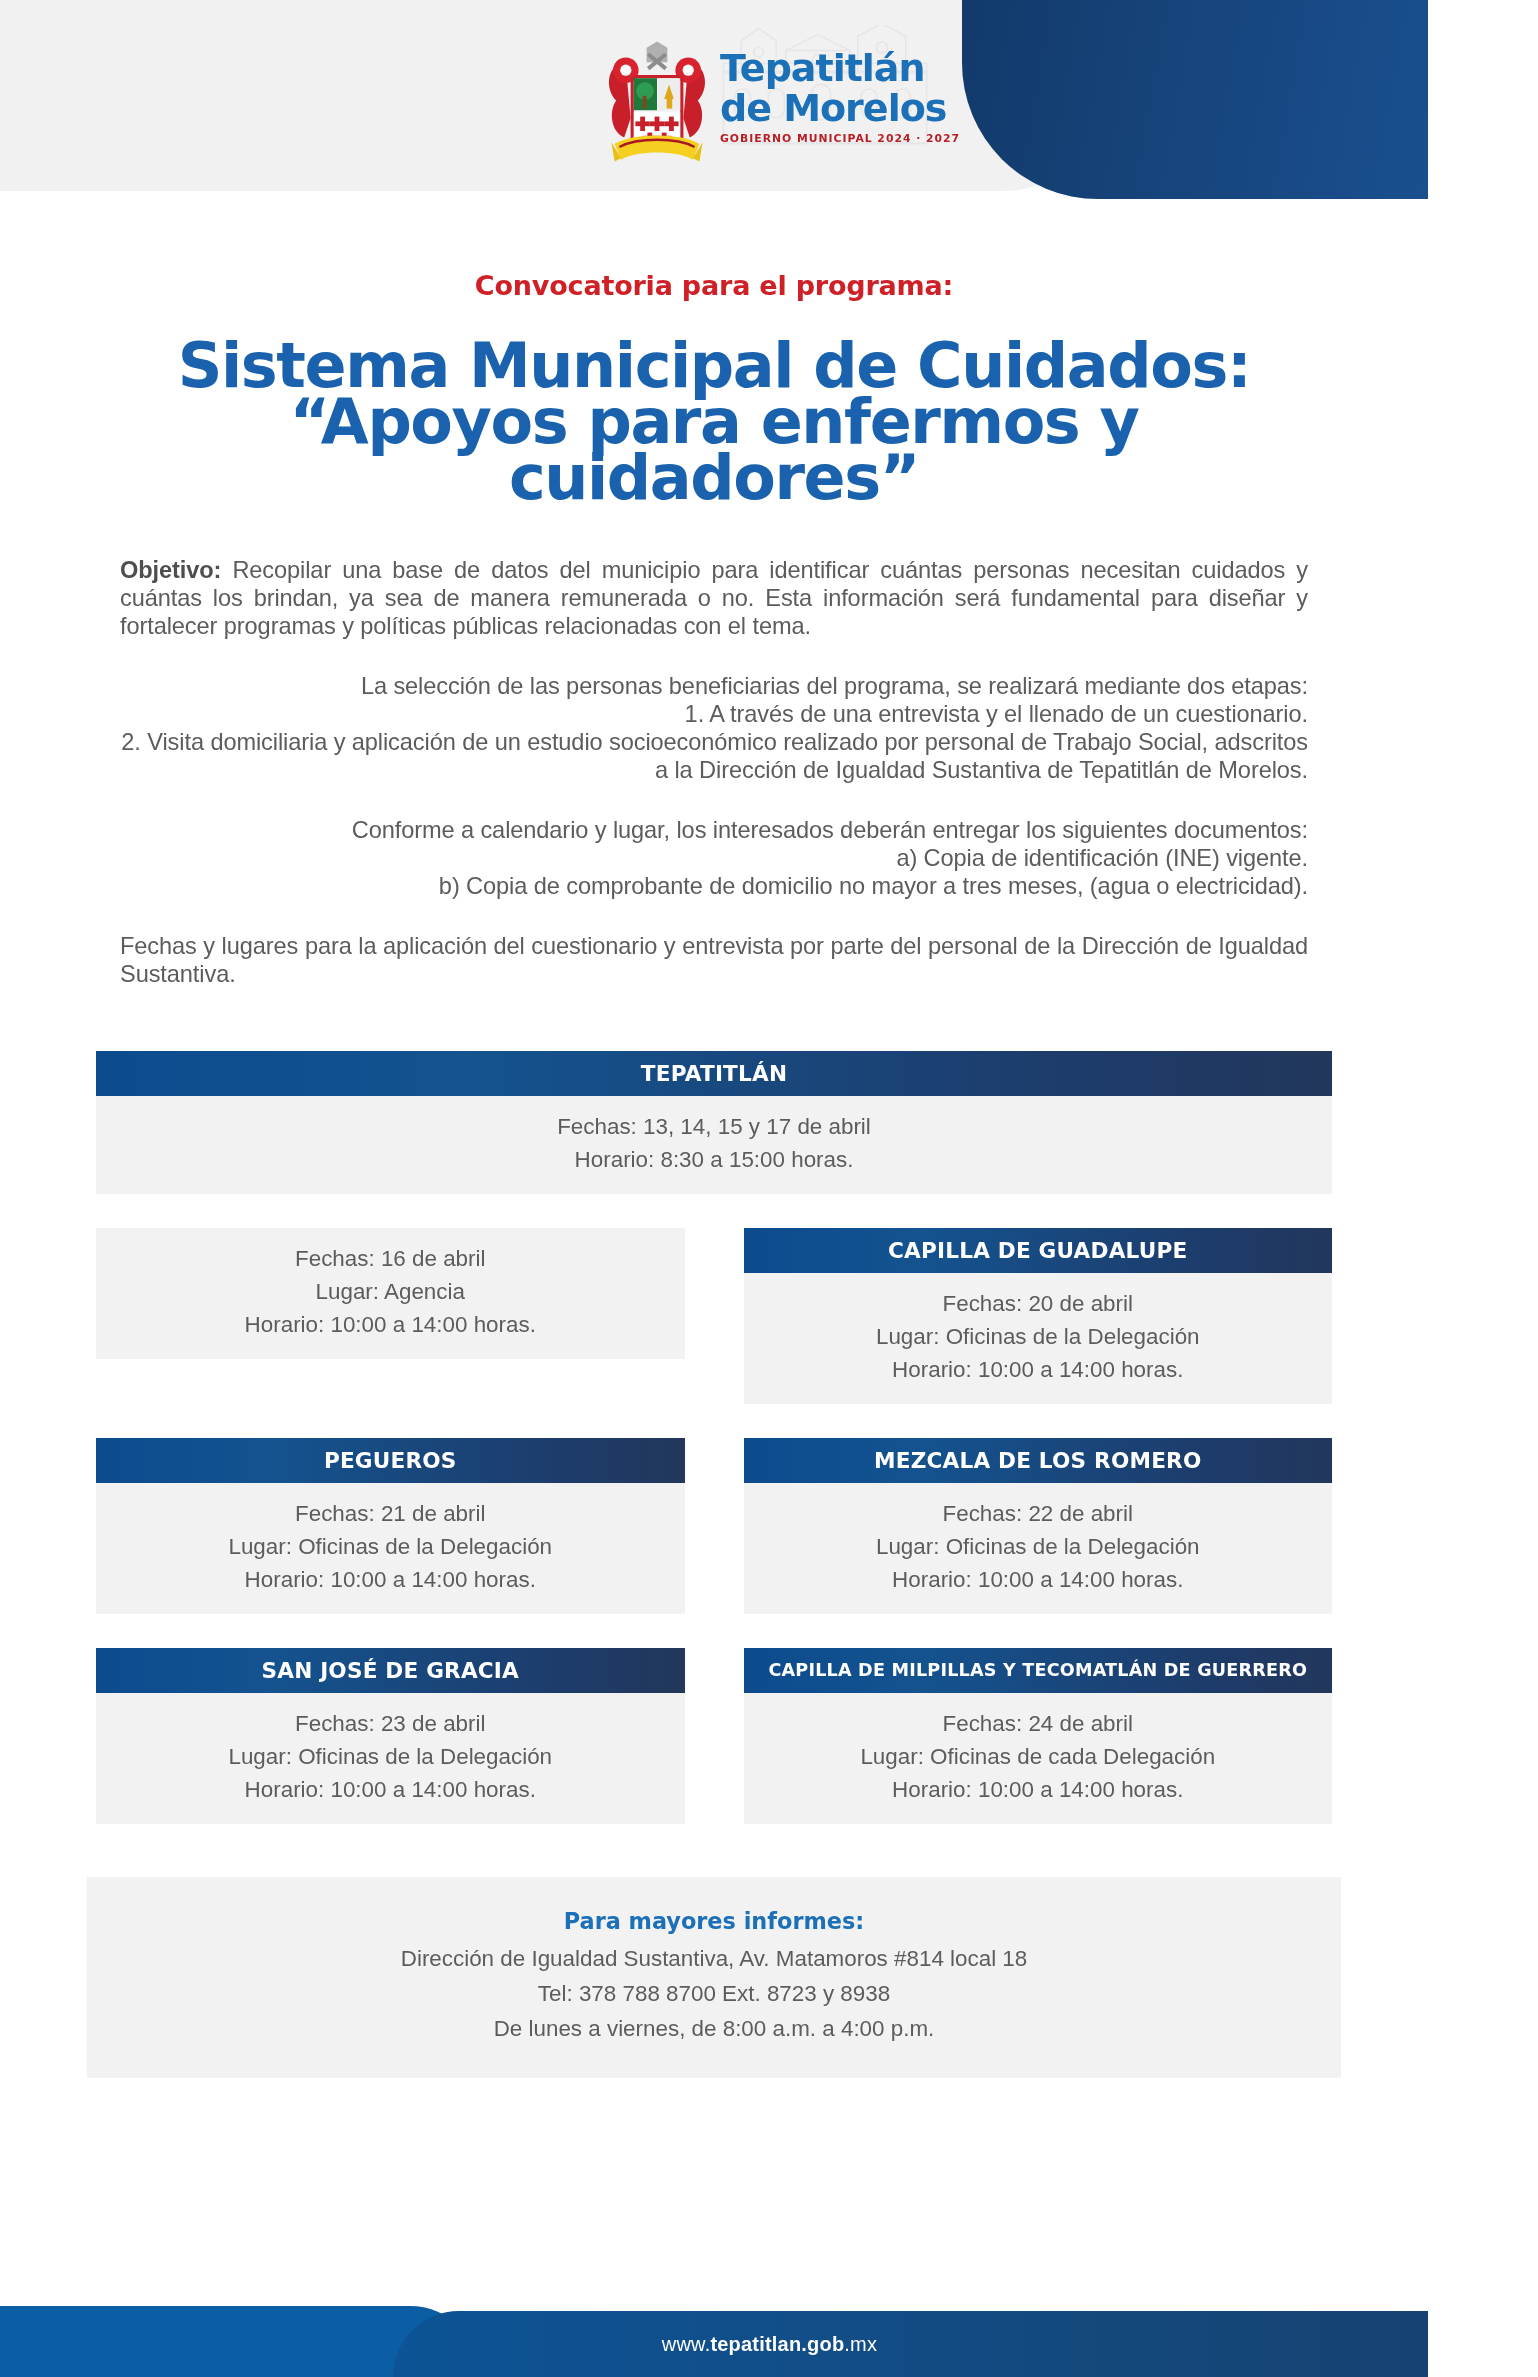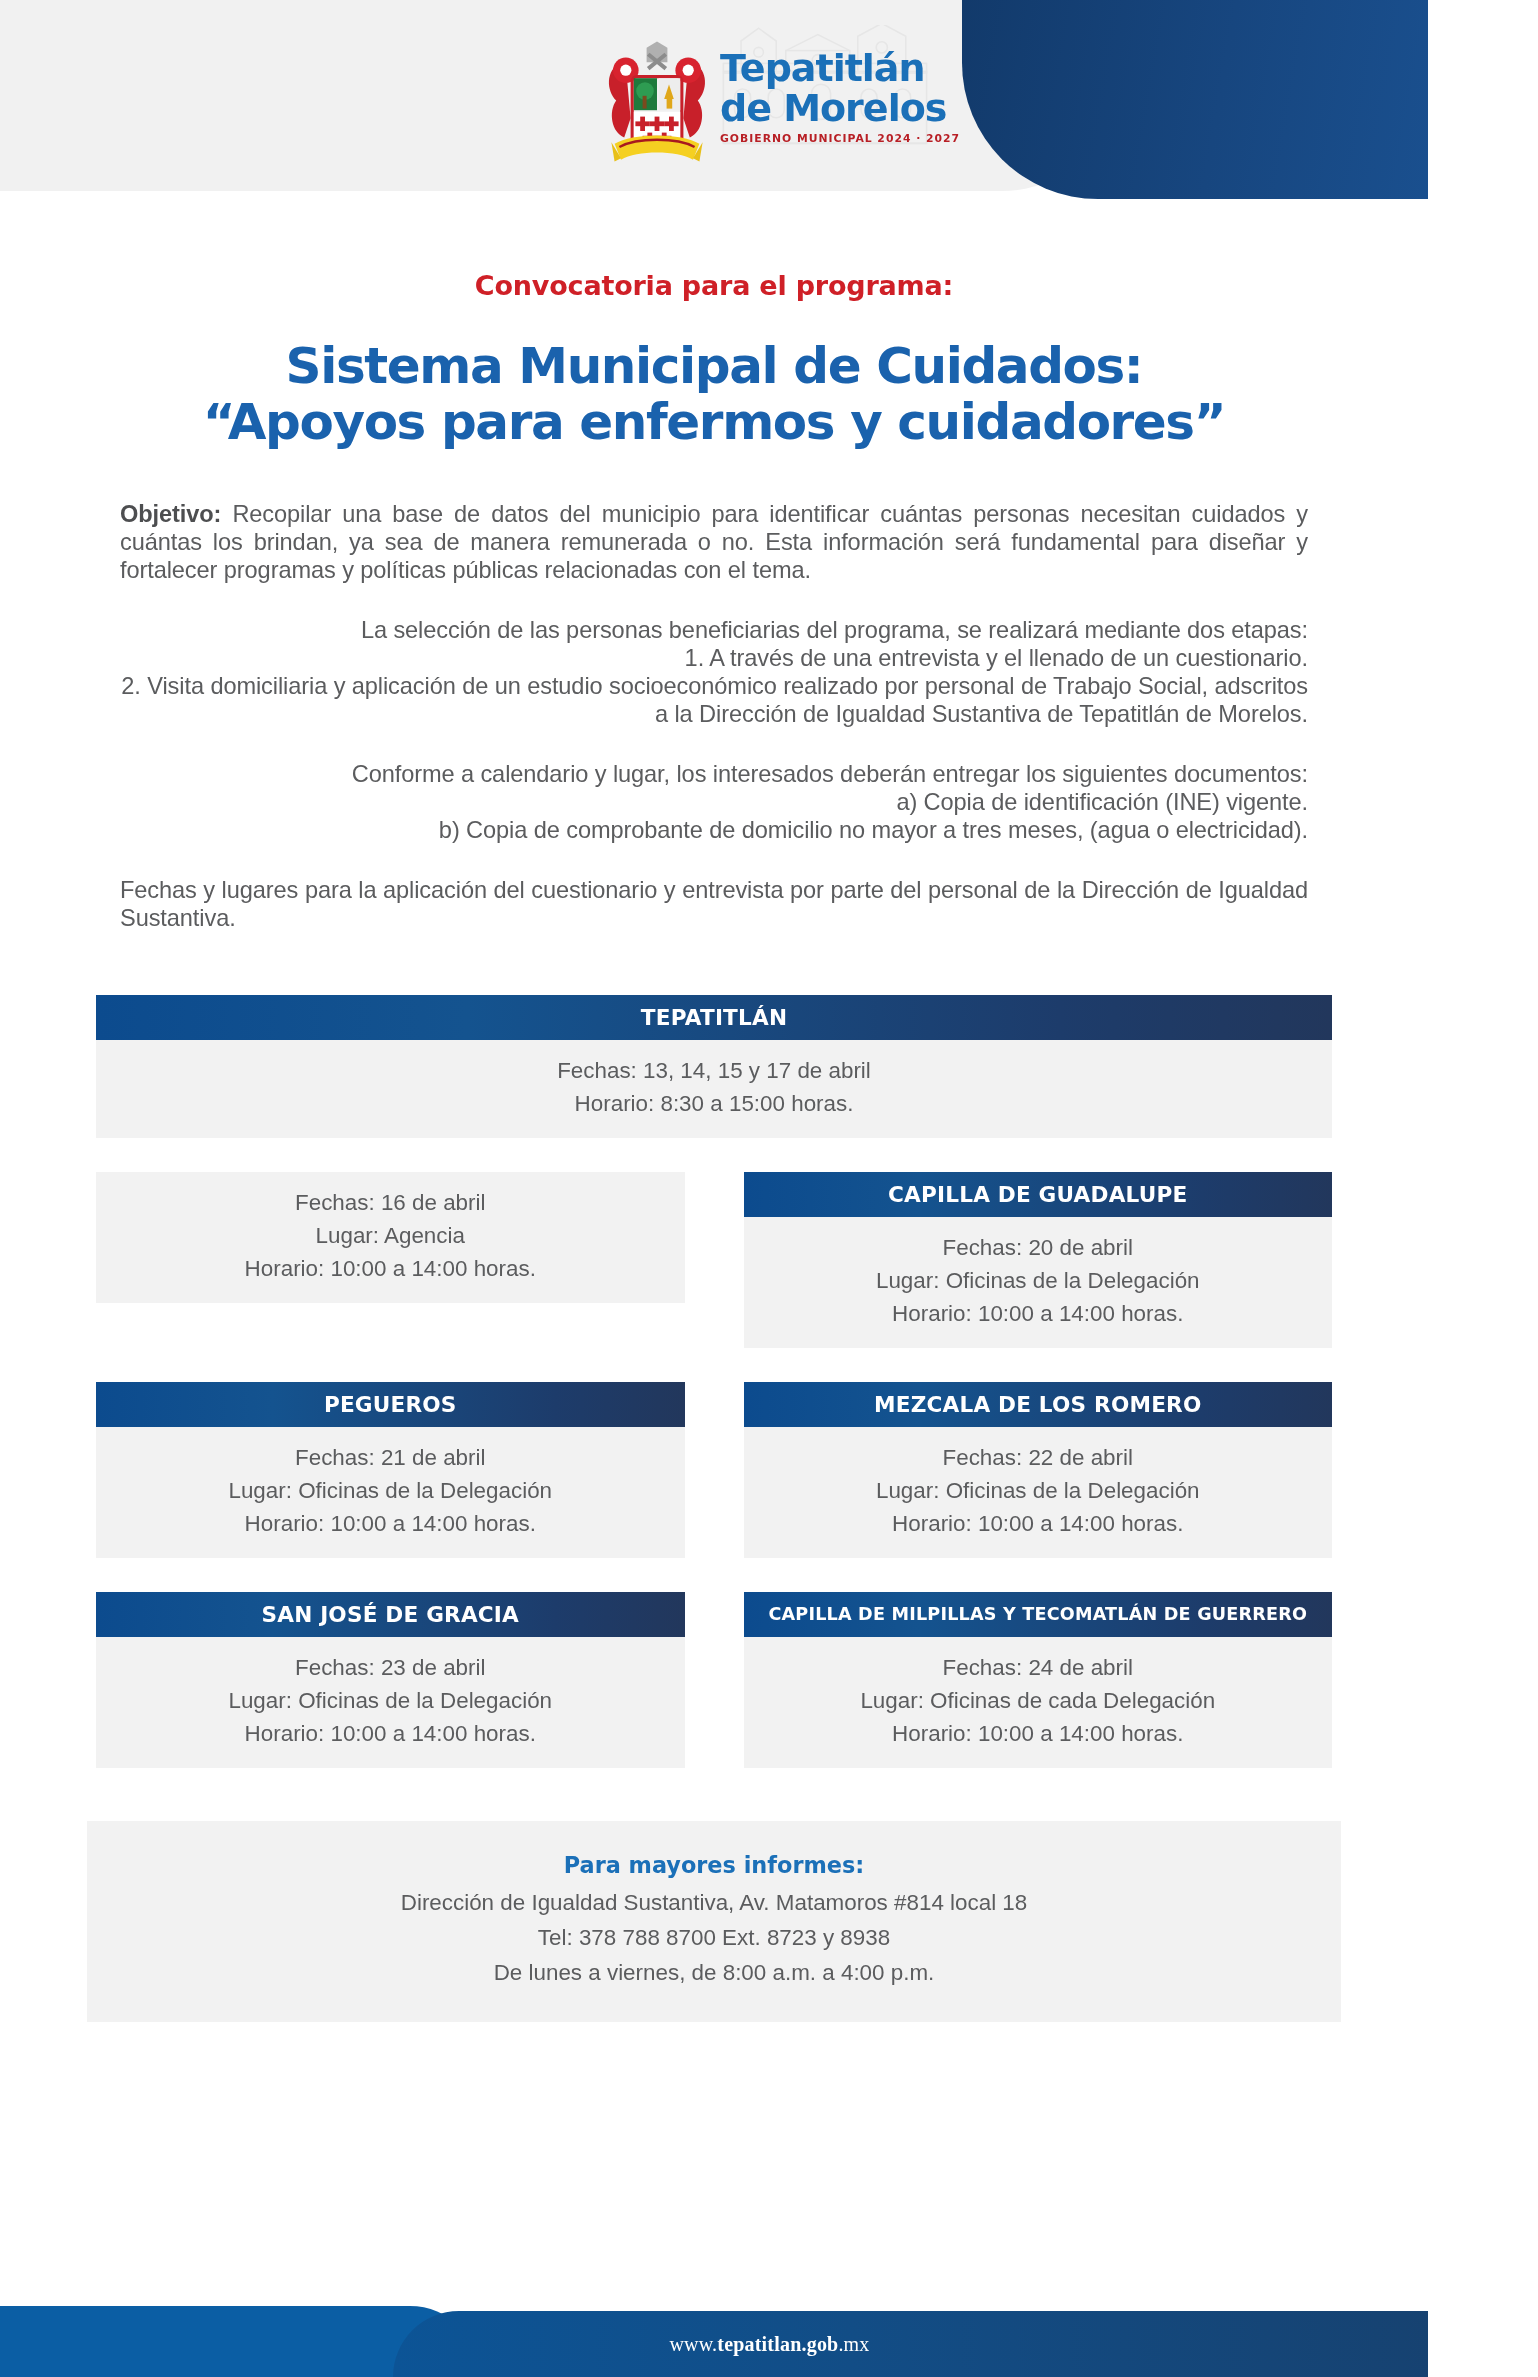--- a/index.html
+++ b/index.html
@@ -108,21 +108,21 @@
     font-size: 27px;
     letter-spacing: -0.2px;
     color: #cf2027;
   }
 
   .headline {
     margin-top: 37px;
     text-align: center;
     font-family: "DejaVu Sans", sans-serif;
     font-weight: 700;
-    font-size: 50px;
+    font-size: 62px;
     line-height: 56px;
     letter-spacing: -1.4px;
     color: #1a62ad;
   }
 
   .para {
     margin-top: 34px;
     font-size: 23.6px;
     line-height: 28px;
     color: #5b5c5e;
@@ -219,21 +219,21 @@
     border-top-left-radius: 96px;
   }
   .footer-url {
     position: absolute;
     left: 0; bottom: 0;
     width: 1539px;
     height: 66px;
     display: flex;
     align-items: center;
     justify-content: center;
-    font-family: Liberation Serif, serif;
+    font-family: Liberation Sans, sans-serif;
     font-size: 20px;
     color: #ffffff;
     letter-spacing: 0.2px;
   }
   .footer-url .b { font-weight: 700; }
 </style>
 </head>
 <body>
 
 <div class="page">

